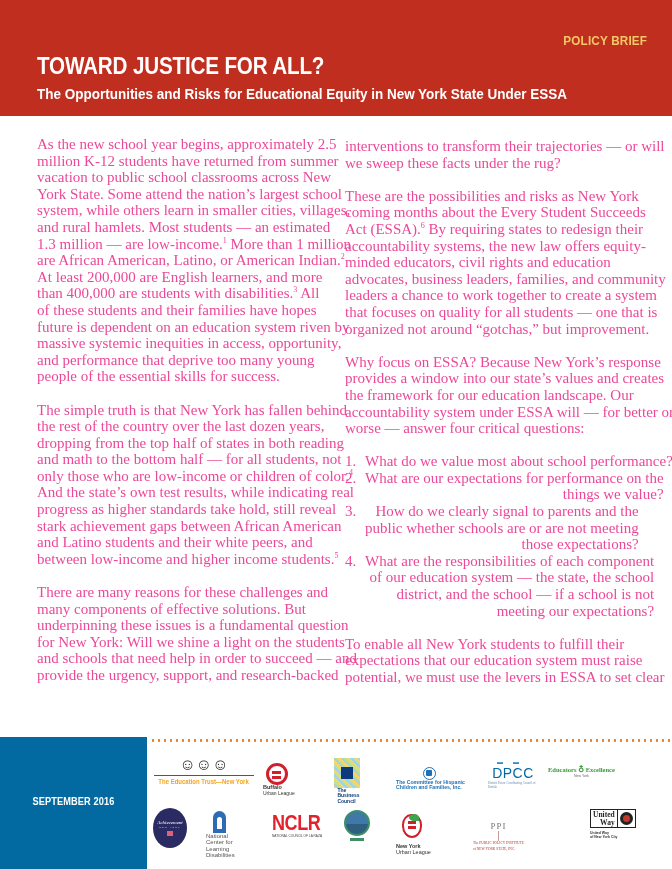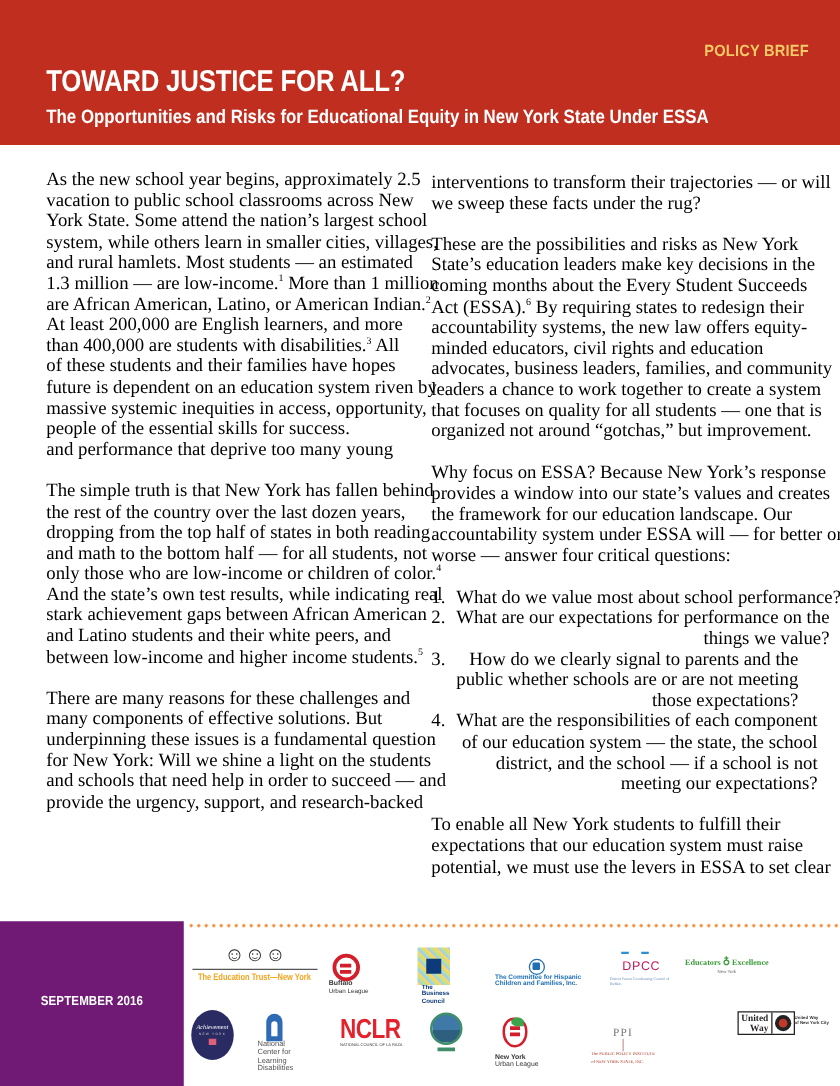--- a/index.html
+++ b/index.html
@@ -24,36 +24,36 @@
   }
   .header .subtitle {
     position: absolute; left: 37px; top: 85px;
     font-family: "Liberation Sans", sans-serif; font-weight: bold;
     font-size: 15.5px; color: #ffffff;
     transform: scaleX(0.87); transform-origin: left center; white-space: nowrap;
   }
 
   .col {
     position: absolute; top: 136px;
-    font-size: 15px; line-height: 16.6px; color: #000000;
+    font-size: 15px; line-height: 16.6px; color: #ec4899;
   }
   .col.left { left: 37px; width: 290px; }
   .col.right { left: 345px; width: 300px; top: 138px; }
   .col p { margin-bottom: 16.6px; white-space: nowrap; }
   .col p .ln { display: block; }
   sup { font-size: 8px; vertical-align: 6px; line-height: 0; }
 
   .qlist { list-style: none; margin-bottom: 16.6px; }
   .qlist li { display: flex; white-space: nowrap; }
   .qlist .num { width: 20px; flex: none; }
   .qlist .qtext .ln { display: block; text-align: right; }
 
   .footer-band {
     position: absolute; left: 0; top: 737px; width: 147px; height: 132px;
-    background: #701a75;
+    background: #0369a1;
   }
   .footer-band .date {
     position: absolute; left: 0; width: 147px; top: 58px; text-align: center;
     font-family: "Liberation Sans", sans-serif; font-weight: bold;
     font-size: 10.5px; color: #ffffff; letter-spacing: 0.1px;
     transform: scaleX(0.88);
   }
   .dotted-rule {
     position: absolute; left: 150px; top: 739px; width: 522px; height: 3px;
     background-image: radial-gradient(circle, #f37f22 1.1px, transparent 1.3px);
@@ -81,21 +81,21 @@
   .l-bizcouncil .sq::after { content: ""; position: absolute; left: 7px; top: 9px; width: 12px; height: 12px; background: #0d3a7a; }
   .l-bizcouncil .t { font-size: 5px; font-weight: bold; color: #0d3a7a; margin-left: 3px; }
 
   .l-chcf { left: 394px; top: 767px; }
   .l-chcf .ic { width: 13px; height: 13px; border-radius: 50%; border: 1.5px solid #1f6fb4; flex: none; position: relative; }
   .l-chcf .ic::after { content: ""; position: absolute; left: 2px; top: 2px; width: 6px; height: 6px; background: #1f6fb4; border-radius: 1px; }
   .l-chcf .t { font-size: 5.2px; color: #1f6fb4; margin-left: 2px; font-weight: bold; }
 
   .l-dpcc { left: 488px; top: 759px; width: 50px; flex-direction: column; }
   .l-dpcc .cars { font-size: 6px; color: #2f8fd0; letter-spacing: 10px; line-height: 7px; }
-  .l-dpcc .t { font-size: 10px; color: #be185d; letter-spacing: 0.5px; line-height: 15px; }
+  .l-dpcc .t { font-size: 14px; color: #0369a1; letter-spacing: 0.5px; line-height: 15px; }
   .l-dpcc .s { font-size: 3px; color: #6a8bb8; line-height: 4px; }
 
   .l-e4e { left: 548px; top: 766px; flex-direction: column; }
   .l-e4e .t { font-family: "Liberation Serif", serif; font-weight: bold; font-size: 6.5px; color: #3a9b3a; white-space: nowrap; }
   .l-e4e .t .apple { font-size: 8px; }
   .l-e4e .s { font-size: 3.5px; color: #666; font-family: "Liberation Sans", sans-serif; }
 
   
   .l-achieve { left: 153px; top: 808px; width: 34px; height: 40px; border-radius: 50%; background: #2b2b63; flex-direction: column; justify-content: center; }
   .l-achieve .t { font-family: "Liberation Serif", serif; font-size: 5px; color: #fff; font-style: italic; }
@@ -120,60 +120,62 @@
   .l-nyul .apple::before { content: ""; position: absolute; left: 4px; top: 5px; width: 8px; height: 2.5px; background: #d31f2c; box-shadow: 0 5px 0 #d31f2c; }
   .l-nyul .leaf { position: absolute; left: 5px; top: -2px; width: 10px; height: 7px; background: #3aa54a; border-radius: 50% 50% 0 50%; }
   .l-nyul .t { font-size: 5.5px; color: #333; margin-left: 3px; margin-top: 6px; }
 
   .l-ppi { left: 473px; top: 821px; }
   .l-ppi .p { font-family: "Liberation Serif", serif; font-size: 9px; color: #777; letter-spacing: 1px; }
   .l-ppi .bar { width: 1px; height: 10px; background: #c99; margin: 0 4px; }
   .l-ppi .t { font-family: "Liberation Serif", serif; font-size: 5px; color: #b03a2e; font-weight: bold; line-height: 5.5px; }
   .l-ppi .t span { display: block; font-weight: normal; font-size: 3.5px; }
 
-  .l-uw { left: 590px; top: 809px; flex-direction: row; align-items: flex-start; }
+  .l-uw { left: 590px; top: 809px; flex-direction: column; align-items: flex-start; }
   .l-uw .box { display: flex; border: 1px solid #222; align-items: center; }
   .l-uw .word { font-family: "Liberation Serif", serif; font-weight: bold; font-size: 7.5px; line-height: 7.5px; padding: 1px 2px; text-align: right; border-right: 1px solid #222; }
   .l-uw .seal { width: 13px; height: 13px; border-radius: 50%; background: #222; margin: 1px 2px; position: relative; }
   .l-uw .seal::after { content: ""; position: absolute; left: 3px; top: 3px; width: 7px; height: 7px; border-radius: 50%; background: #c0392b; }
   .l-uw .s { font-size: 3.5px; color: #333; margin-top: 3px; line-height: 4px; font-family: "Liberation Sans", sans-serif; font-weight: bold; }
 </style>
 </head>
 <body>
 
 <header class="header">
   <div class="kicker">POLICY BRIEF</div>
   <h1 class="title">TOWARD JUSTICE FOR ALL?</h1>
   <h2 class="subtitle">The Opportunities and Risks for Educational Equity in New York State Under ESSA</h2>
 </header>
 
 <section class="col left">
   <p>
     <span class="ln">As the new school year begins, approximately 2.5</span>
+    <span class="ln">million K-12 students have returned from summer</span>
     <span class="ln">vacation to public school classrooms across New</span>
     <span class="ln">York State. Some attend the nation’s largest school</span>
     <span class="ln">system, while others learn in smaller cities, villages,</span>
     <span class="ln">and rural hamlets. Most students — an estimated</span>
     <span class="ln"><span>1.3 million — are low-income.</span><sup>1</sup><span> More than 1 million</span></span>
     <span class="ln"><span>are African American, Latino, or American Indian.</span><sup>2</sup></span>
     <span class="ln">At least 200,000 are English learners, and more</span>
     <span class="ln"><span>than 400,000 are students with disabilities.</span><sup>3</sup><span> All</span></span>
     <span class="ln">of these students and their families have hopes</span>
     <span class="ln">future is dependent on an education system riven by</span>
     <span class="ln">massive systemic inequities in access, opportunity,</span>
+    <span class="ln">and performance that deprive too many young</span>
     <span class="ln">people of the essential skills for success.</span>
-    <span class="ln">and performance that deprive too many young</span>
   </p>
   <p>
     <span class="ln">The simple truth is that New York has fallen behind</span>
     <span class="ln">the rest of the country over the last dozen years,</span>
     <span class="ln">dropping from the top half of states in both reading</span>
     <span class="ln">and math to the bottom half — for all students, not</span>
     <span class="ln"><span>only those who are low-income or children of color.</span><sup>4</sup></span>
     <span class="ln">And the state’s own test results, while indicating real</span>
+    <span class="ln">progress as higher standards take hold, still reveal</span>
     <span class="ln">stark achievement gaps between African American</span>
     <span class="ln">and Latino students and their white peers, and</span>
     <span class="ln"><span>between low-income and higher income students.</span><sup>5</sup></span>
   </p>
   <p>
     <span class="ln">There are many reasons for these challenges and</span>
     <span class="ln">many components of effective solutions. But</span>
     <span class="ln">underpinning these issues is a fundamental question</span>
     <span class="ln">for New York: Will we shine a light on the students</span>
     <span class="ln">and schools that need help in order to succeed — and</span>
@@ -181,21 +183,20 @@
   </p>
 </section>
 
 <section class="col right">
   <p>
     <span class="ln">interventions to transform their trajectories — or will</span>
     <span class="ln">we sweep these facts under the rug?</span>
   </p>
   <p>
     <span class="ln">These are the possibilities and risks as New York</span>
-    <span class="ln">State’s education leaders make key decisions in the</span>
     <span class="ln">coming months about the Every Student Succeeds</span>
     <span class="ln"><span>Act (ESSA).</span><sup>6</sup><span> By requiring states to redesign their</span></span>
     <span class="ln">accountability systems, the new law offers equity-</span>
     <span class="ln">minded educators, civil rights and education</span>
     <span class="ln">advocates, business leaders, families, and community</span>
     <span class="ln">leaders a chance to work together to create a system</span>
     <span class="ln">that focuses on quality for all students — one that is</span>
     <span class="ln">organized not around “gotchas,” but improvement.</span>
   </p>
   <p>

